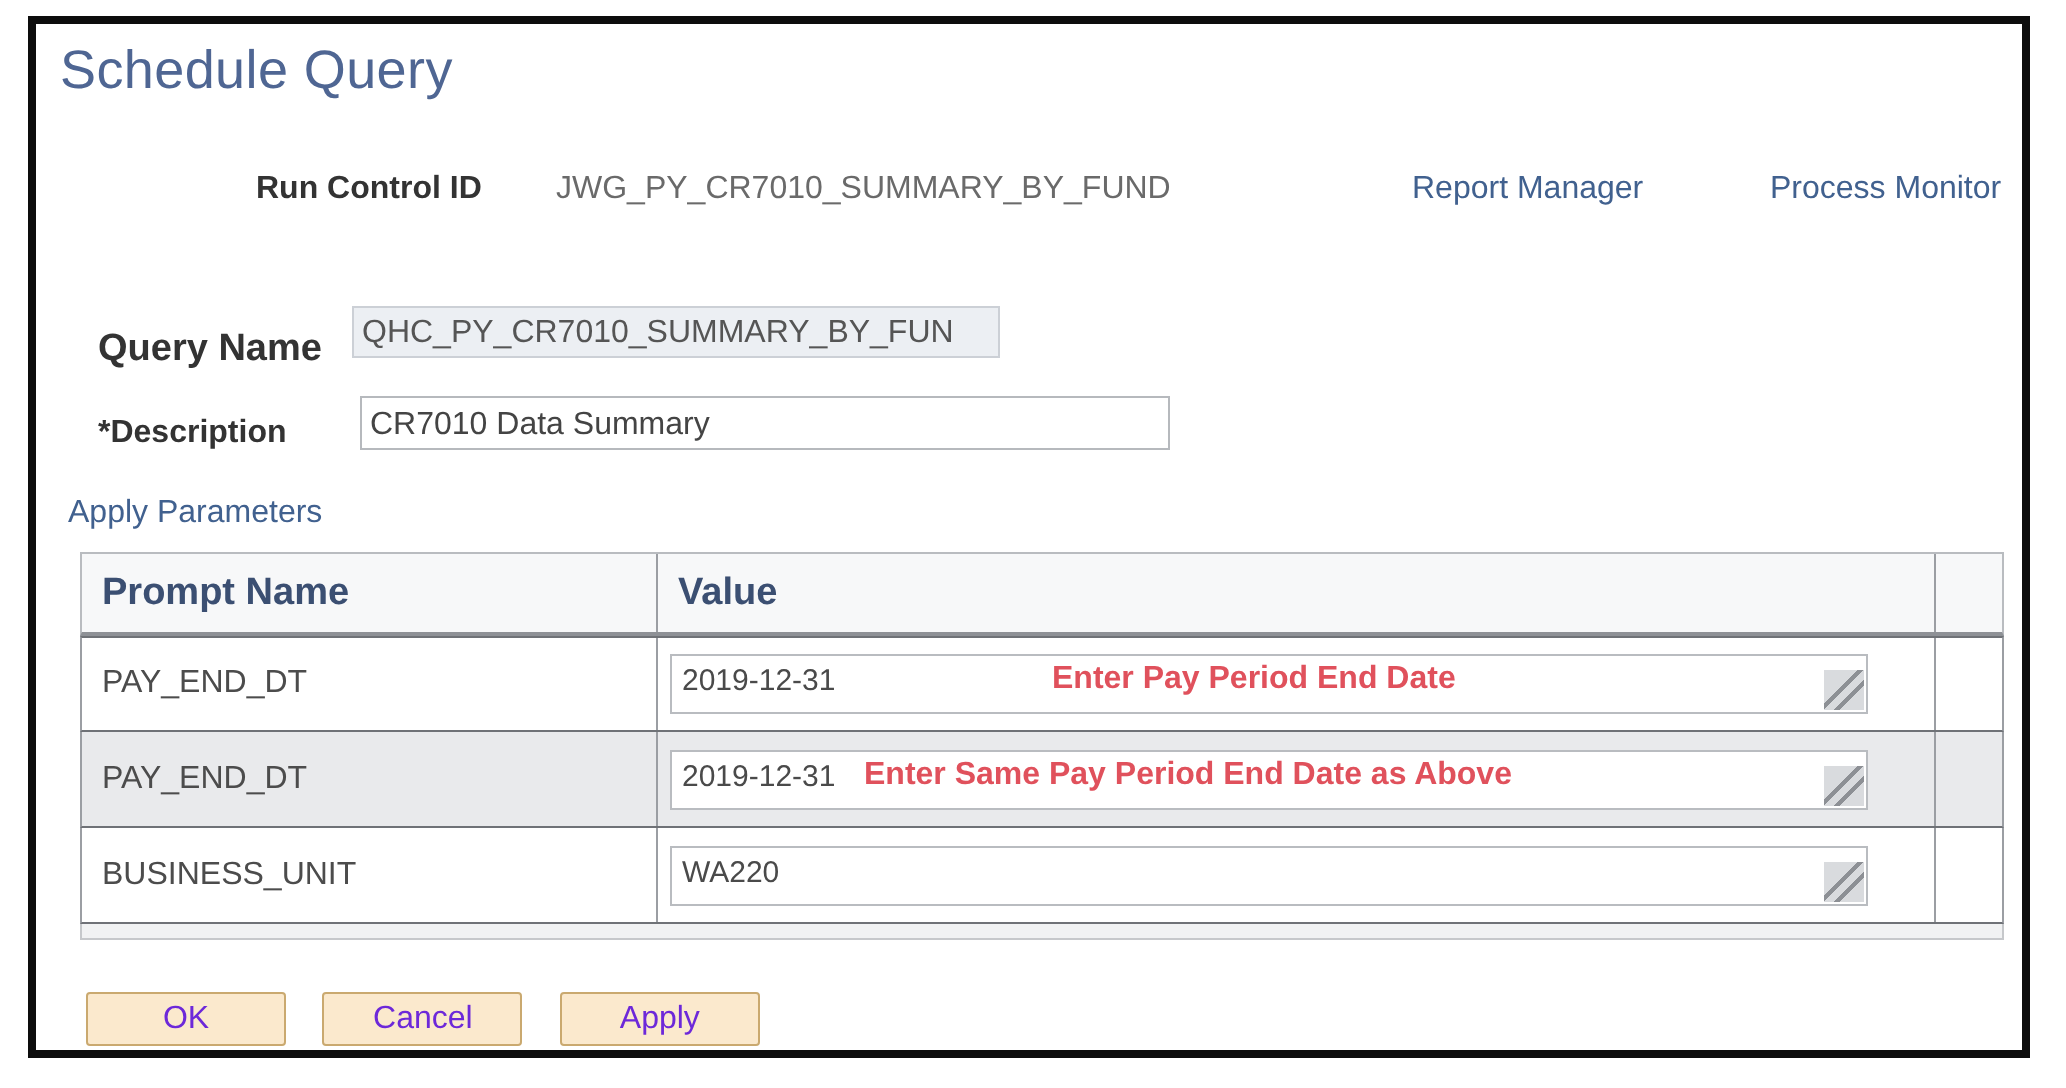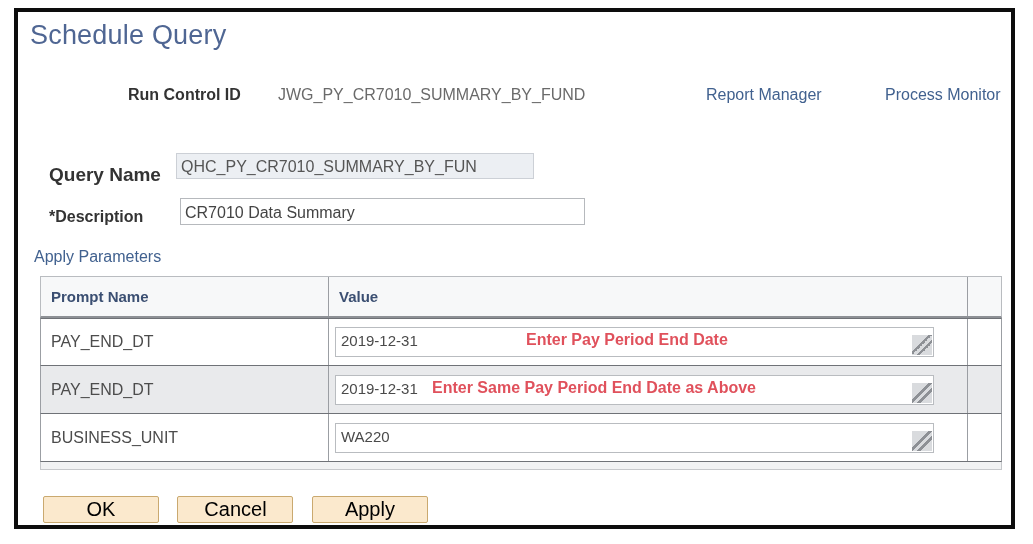--- a/index.html
+++ b/index.html
@@ -88,21 +88,21 @@
     top: 152px;
     font-size: 19px;
     font-weight: bold;
     color: #333333;
     white-space: nowrap;
   }
   #queryname-field {
     position: absolute;
     left: 158px;
     top: 141px;
-    width: 358px;
+    width: 324px;
     height: 26px;
     background: #eceff3;
     border: 1px solid #ccd0d6;
     box-sizing: border-box;
     font-family: "Liberation Sans", sans-serif;
     font-size: 16px;
     color: #555555;
     padding: 1px 0 0 4px;
     line-height: 24px;
     white-space: nowrap;
@@ -160,21 +160,21 @@
     display: flex;
     height: 42px;
     border: 1px solid #b9bcc0;
     border-bottom: 2px solid #8e9196;
     background: #f7f8f9;
     box-sizing: border-box;
   }
   .grid-head .hc {
     display: flex;
     align-items: center;
-    font-size: 15px;
+    font-size: 19px;
     font-weight: bold;
     color: #3b4f72;
     padding-left: 10px;
     box-sizing: border-box;
     background: #f7f8f9;
   }
   .hc-prompt { width: 288px; border-right: 1px solid #9b9ea3; }
   .hc-value  { width: 639px; border-right: 1px solid #9b9ea3; }
   .hc-pad    { width: 33px; }
 
@@ -260,27 +260,27 @@
   }
 
   
   #button-bar {
     position: absolute;
     left: 25px;
     top: 484px;
   }
   .btn {
     display: inline-block;
-    width: 116px;
+    width: 100px;
     height: 27px;
     line-height: 25px;
     text-align: center;
     font-family: "Liberation Sans", sans-serif;
-    font-size: 20px;
-    color: #000000;
+    font-size: 16px;
+    color: #6d28d9;
     background: #fbe9cd;
     border: 1px solid #caa96f;
     border-radius: 2px;
     box-sizing: border-box;
     margin-right: 14px;
     cursor: pointer;
     user-select: none;
   }
 </style>
 </head>

